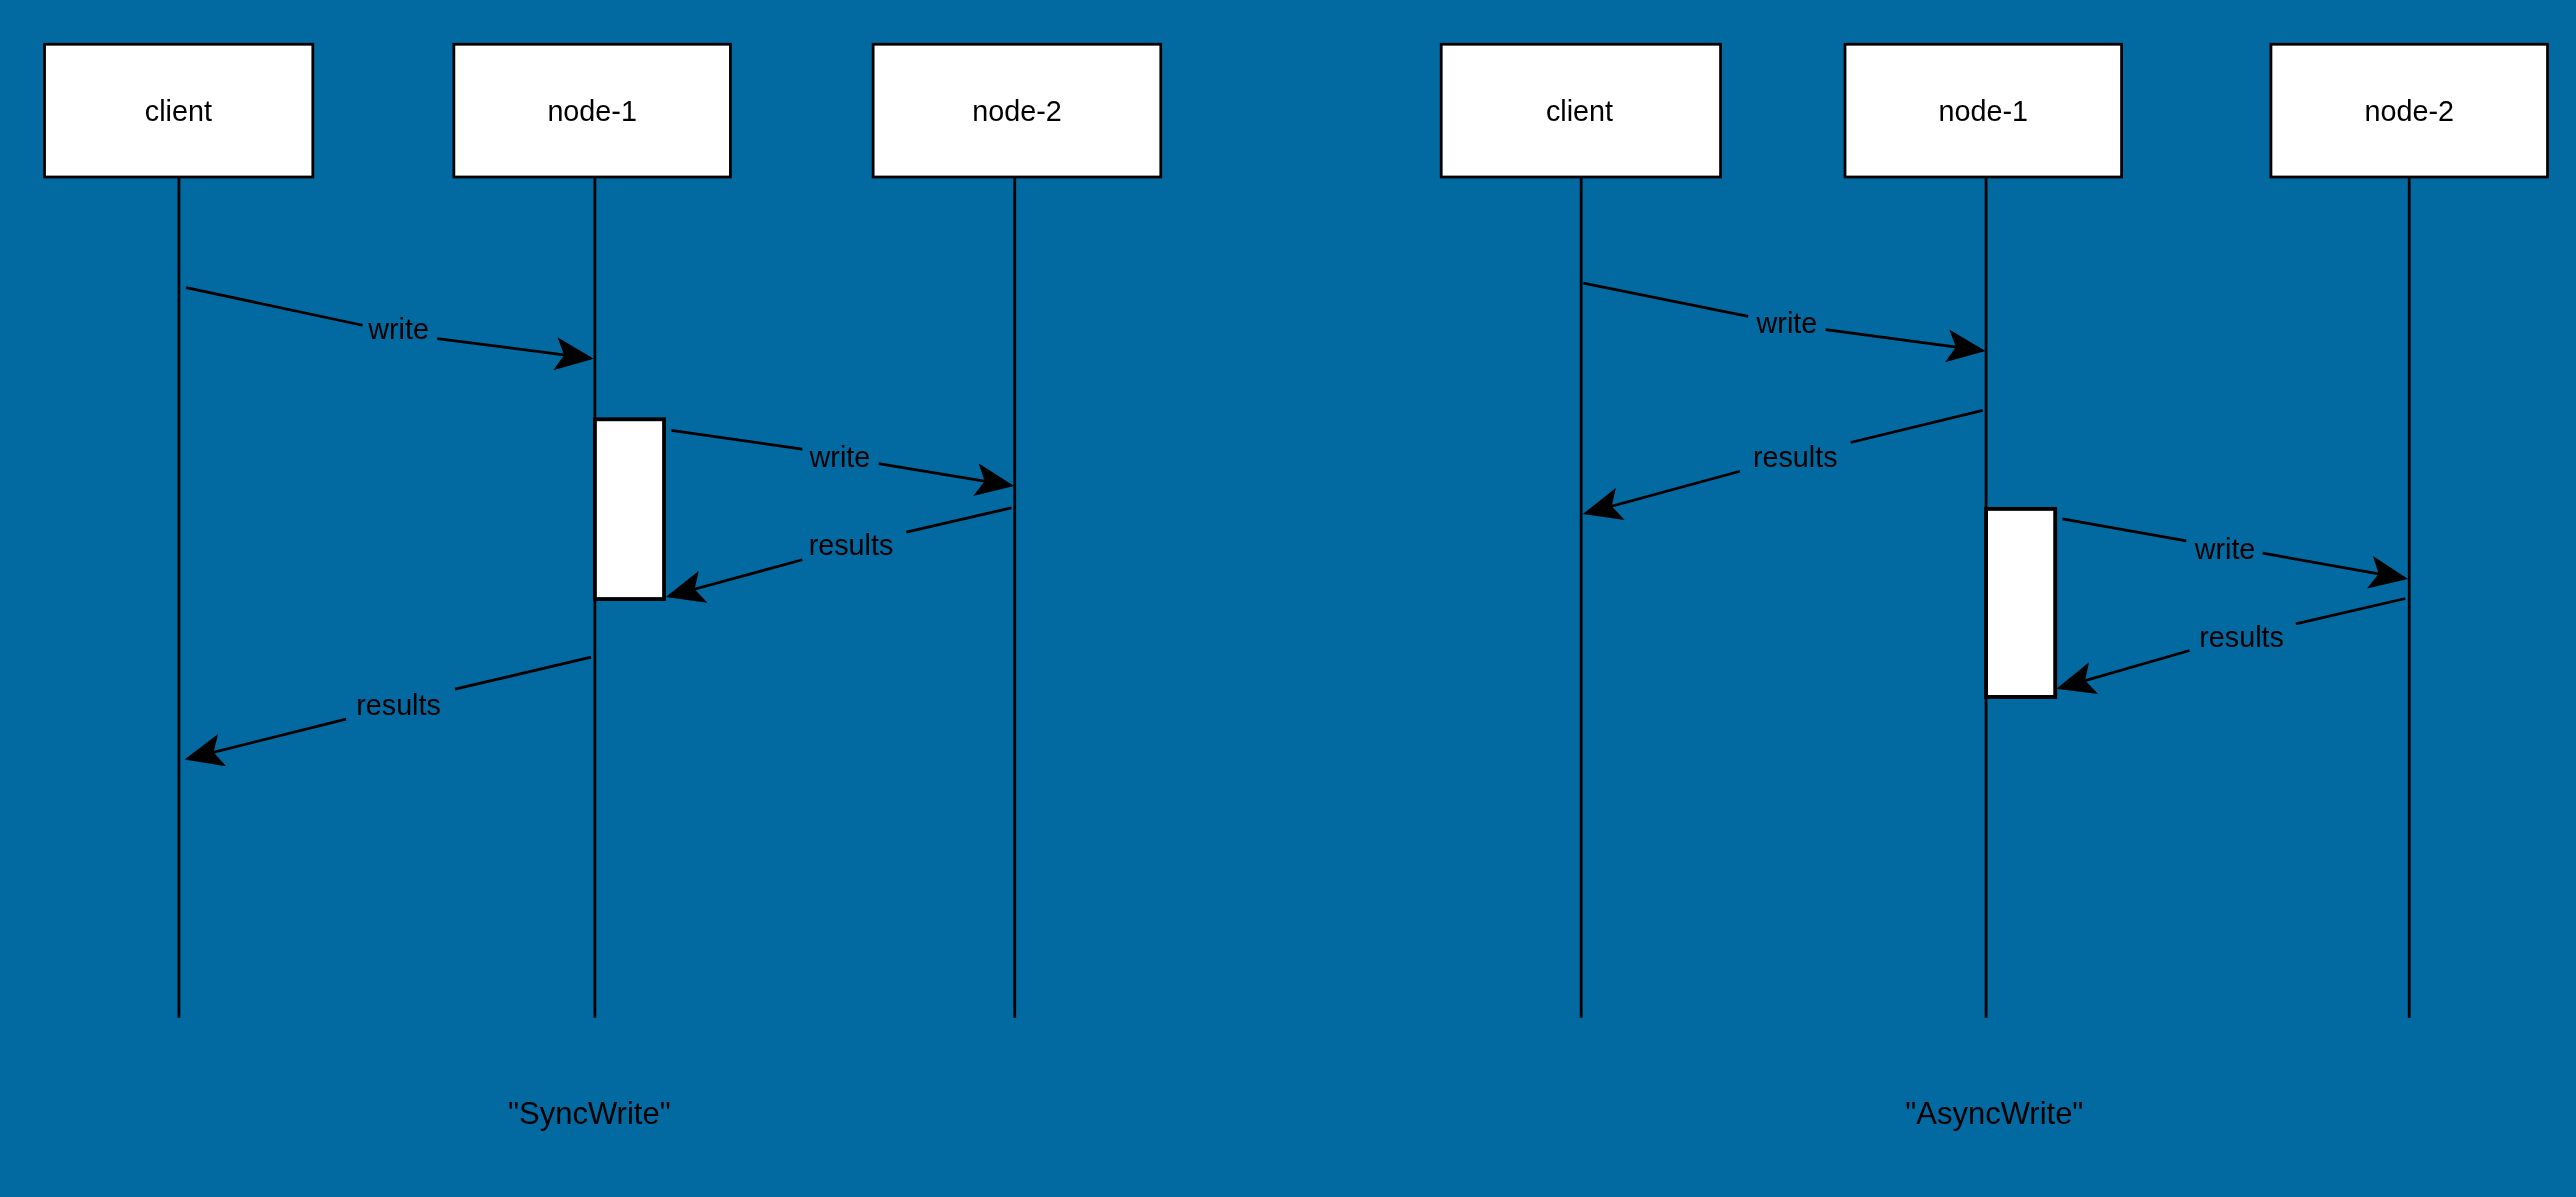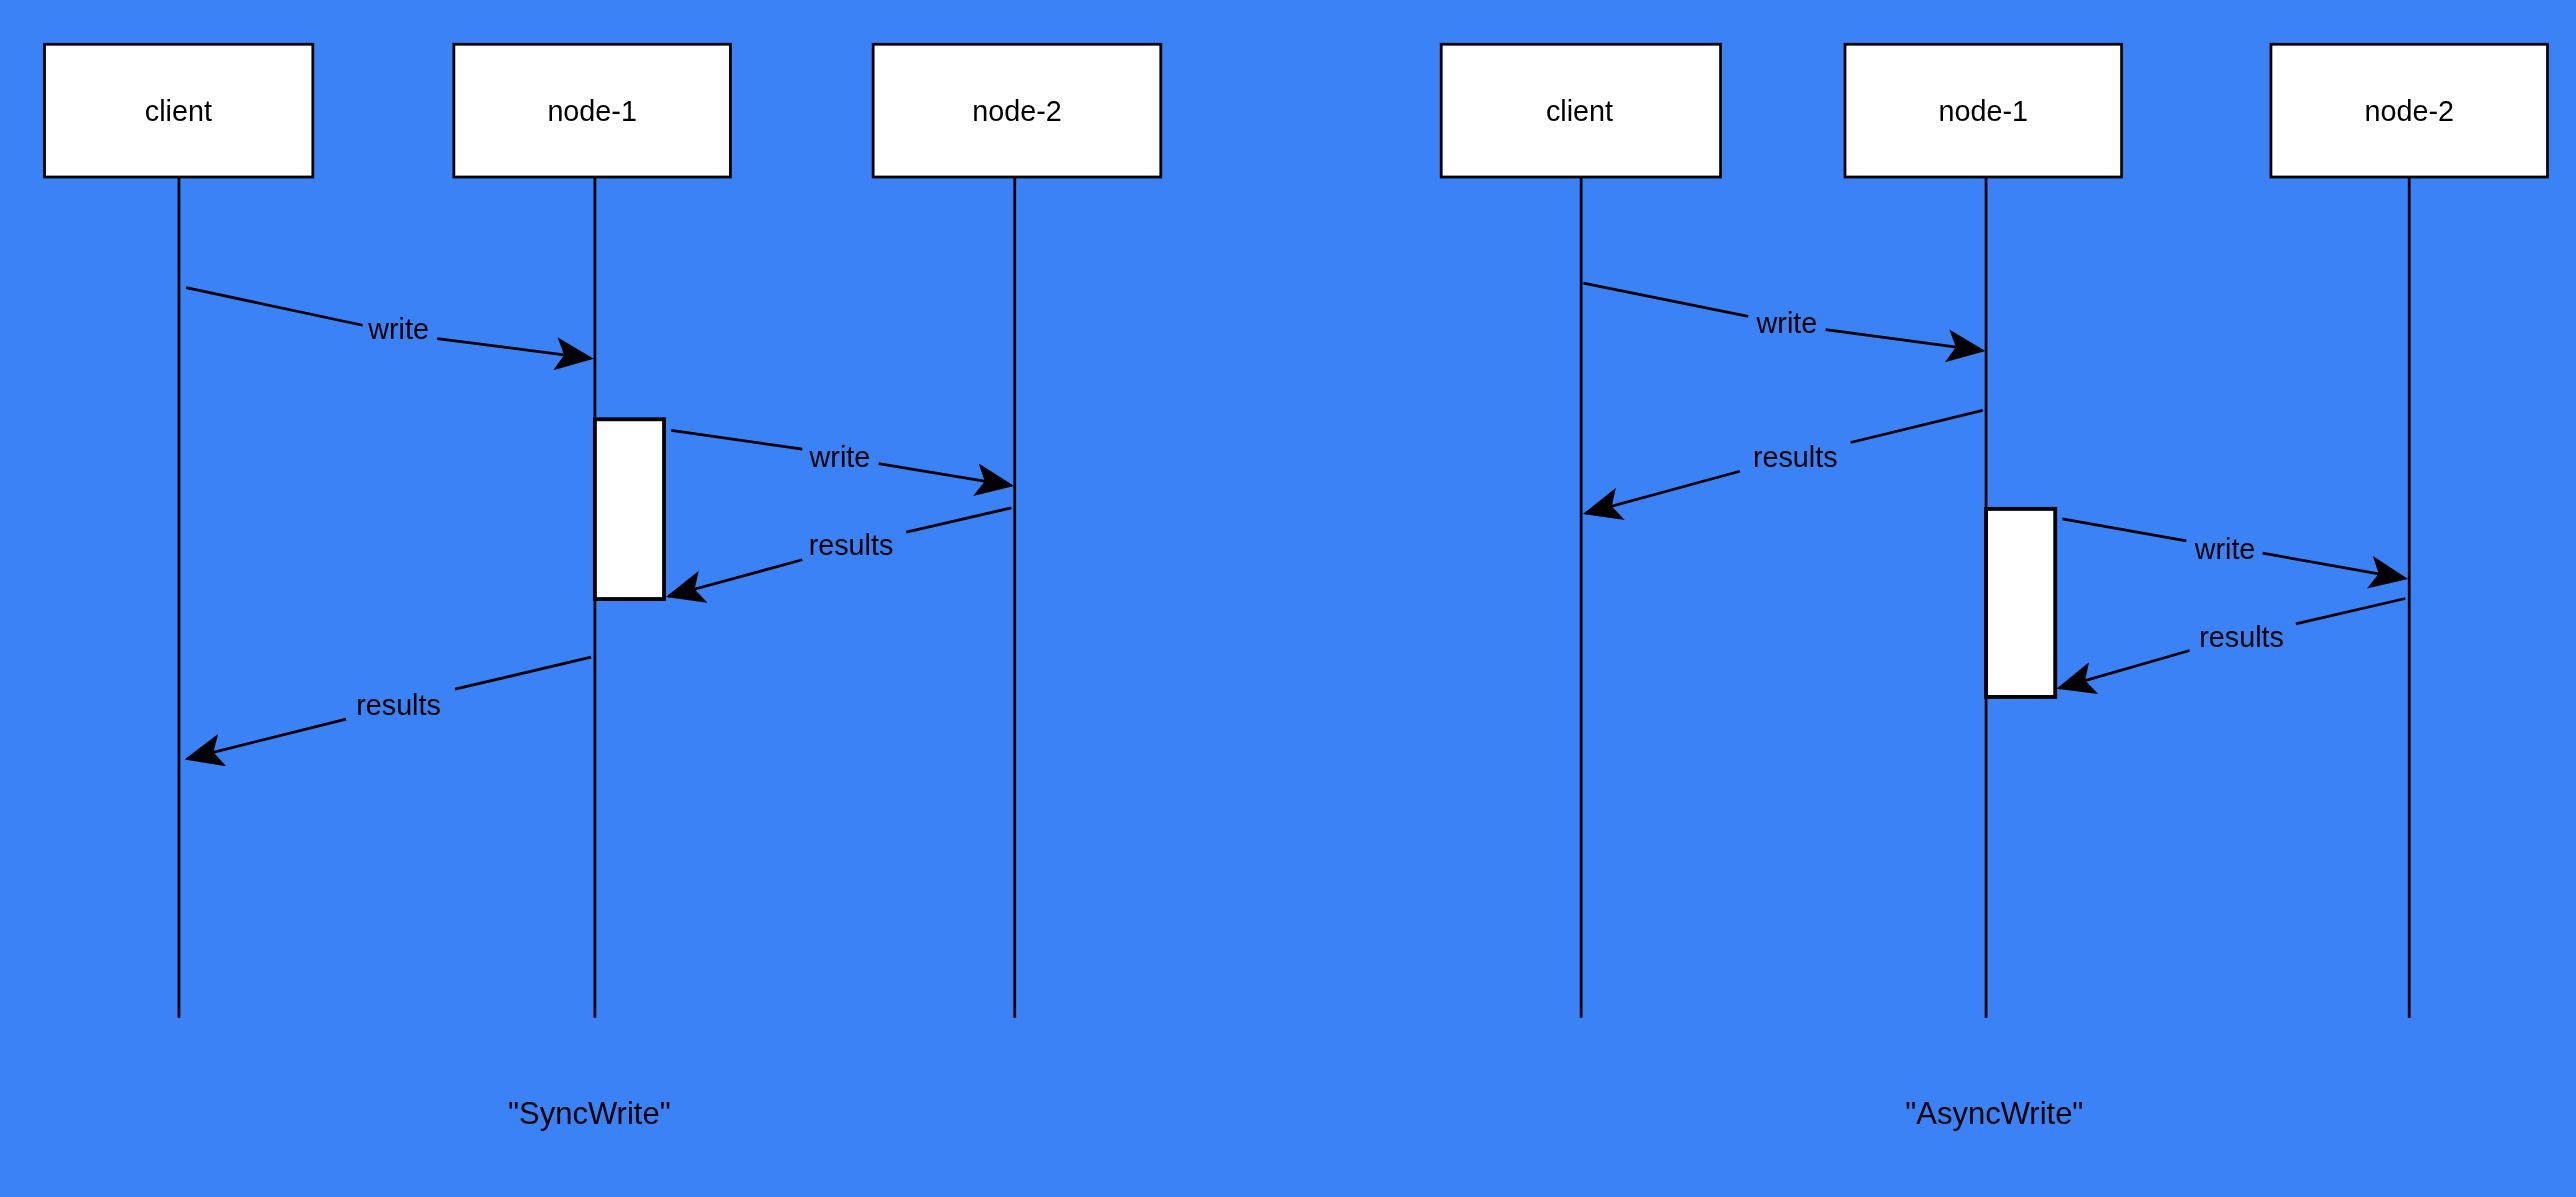--- a/index.html
+++ b/index.html
@@ -9,21 +9,21 @@
     background: #ffffff;
   }
   body {
     font-family: "Liberation Sans", sans-serif;
     color: #000000;
   }
   #canvas {
     position: relative;
     width: 2576px;
     height: 1197px;
-    background: #3b82f6;
+    background: #0369a1;
     overflow: hidden;
   }
   svg.diagram-svg {
     position: absolute;
     top: 0;
     left: 0;
     width: 2576px;
     height: 1197px;
     display: block;
   }

